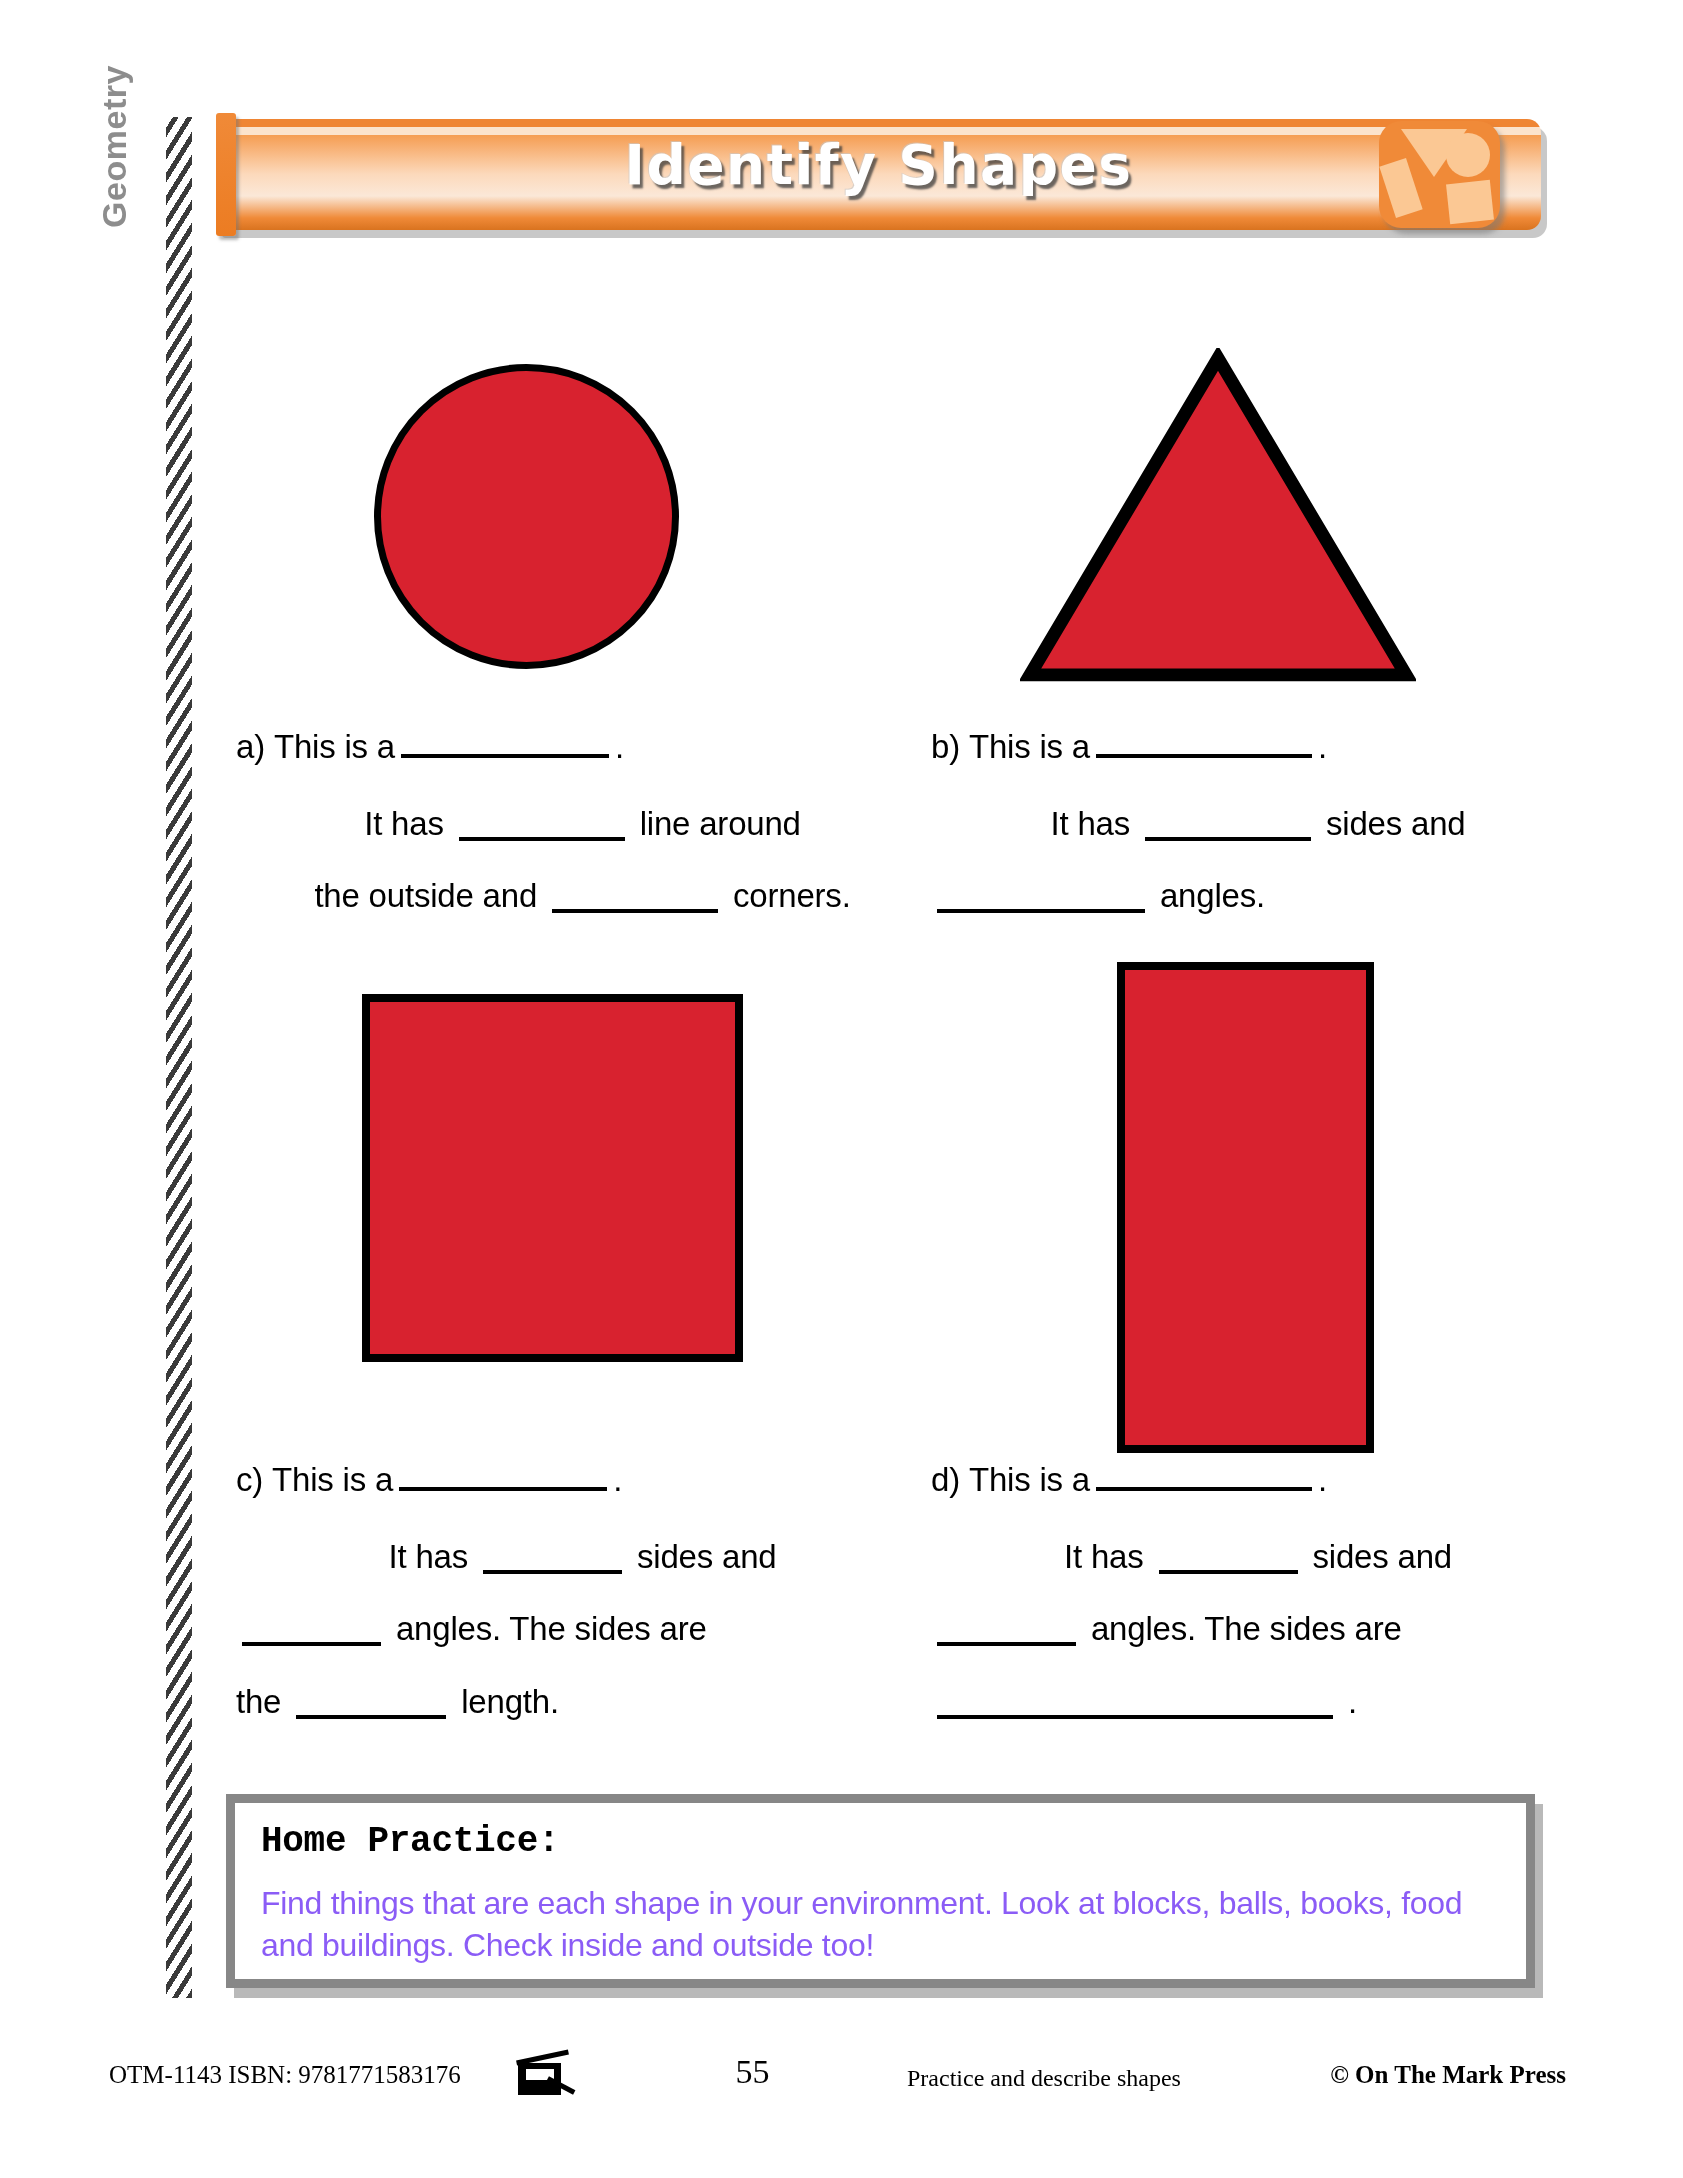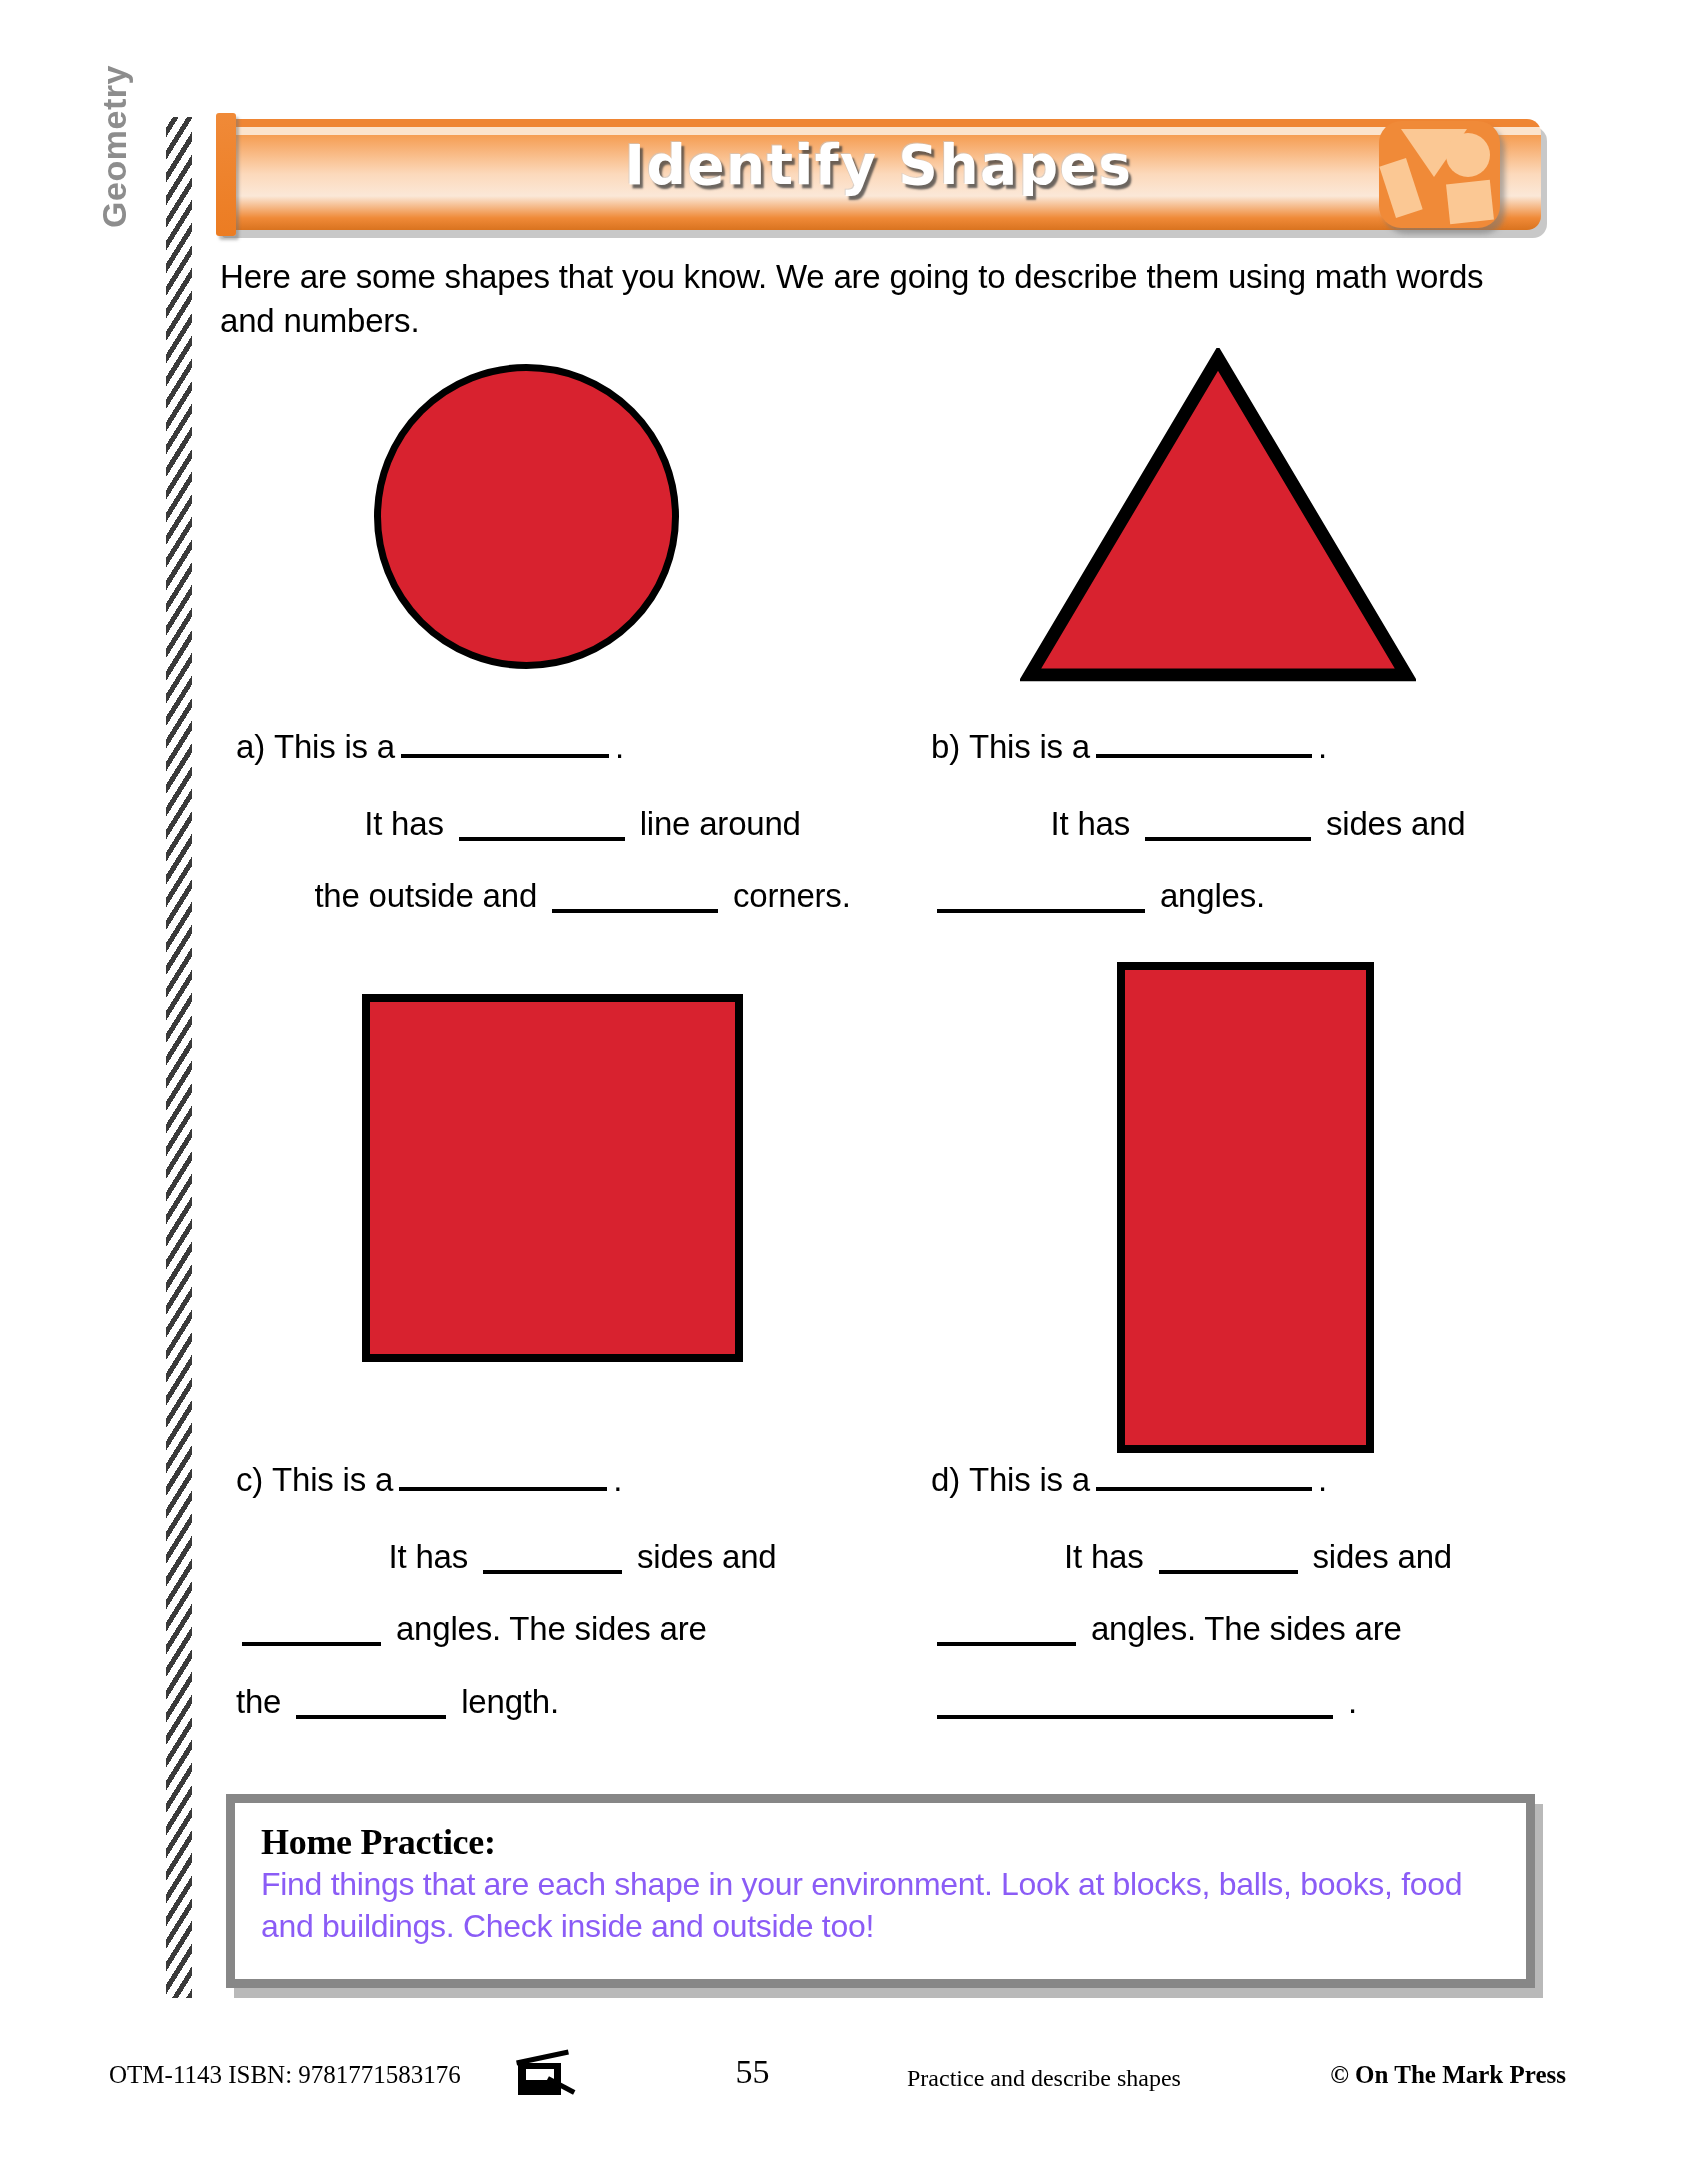--- a/index.html
+++ b/index.html
@@ -292,25 +292,26 @@
     left: 226px;
     top: 1794px;
     width: 1309px;
     height: 194px;
     background: #ffffff;
     border: 9px solid #878787;
     box-sizing: border-box;
     padding: 18px 26px 0 26px;
   }
   .hp-title {
-    font-family: Liberation Serif, serif;
+    font-family: Liberation Mono, monospace;
     font-weight: bold;
     font-size: 36px;
     color: #000;
     letter-spacing: -0.3px;
+    margin-bottom: 20px;
   }
   .hp-text {
     font-family: "Liberation Sans", sans-serif;
     font-size: 32px;
     line-height: 1.32;
     color: #8b5cf6;
     letter-spacing: -0.3px;
   }
 
   
@@ -401,21 +402,20 @@
     <div class="banner-leftbar"></div>
   </div>
 
   <div class="banner-icon">
     <div class="bi-tri"></div>
     <div class="bi-circle"></div>
     <div class="bi-rect1"></div>
     <div class="bi-rect2"></div>
   </div>
 
-  <div class="intro">Here are some shapes that you know. We are going to describe them using math words and numbers.</div>
 
   <div class="shape-circle"></div>
 
   <div class="shape-triangle">
     <svg width="396" height="337" viewBox="0 0 400 340">
       <polygon points="200,10 390,330 10,330" fill="#d8222f" stroke="#000000" stroke-width="13" stroke-linejoin="miter"></polygon>
     </svg>
   </div>
 
   <div class="shape-square"></div>

